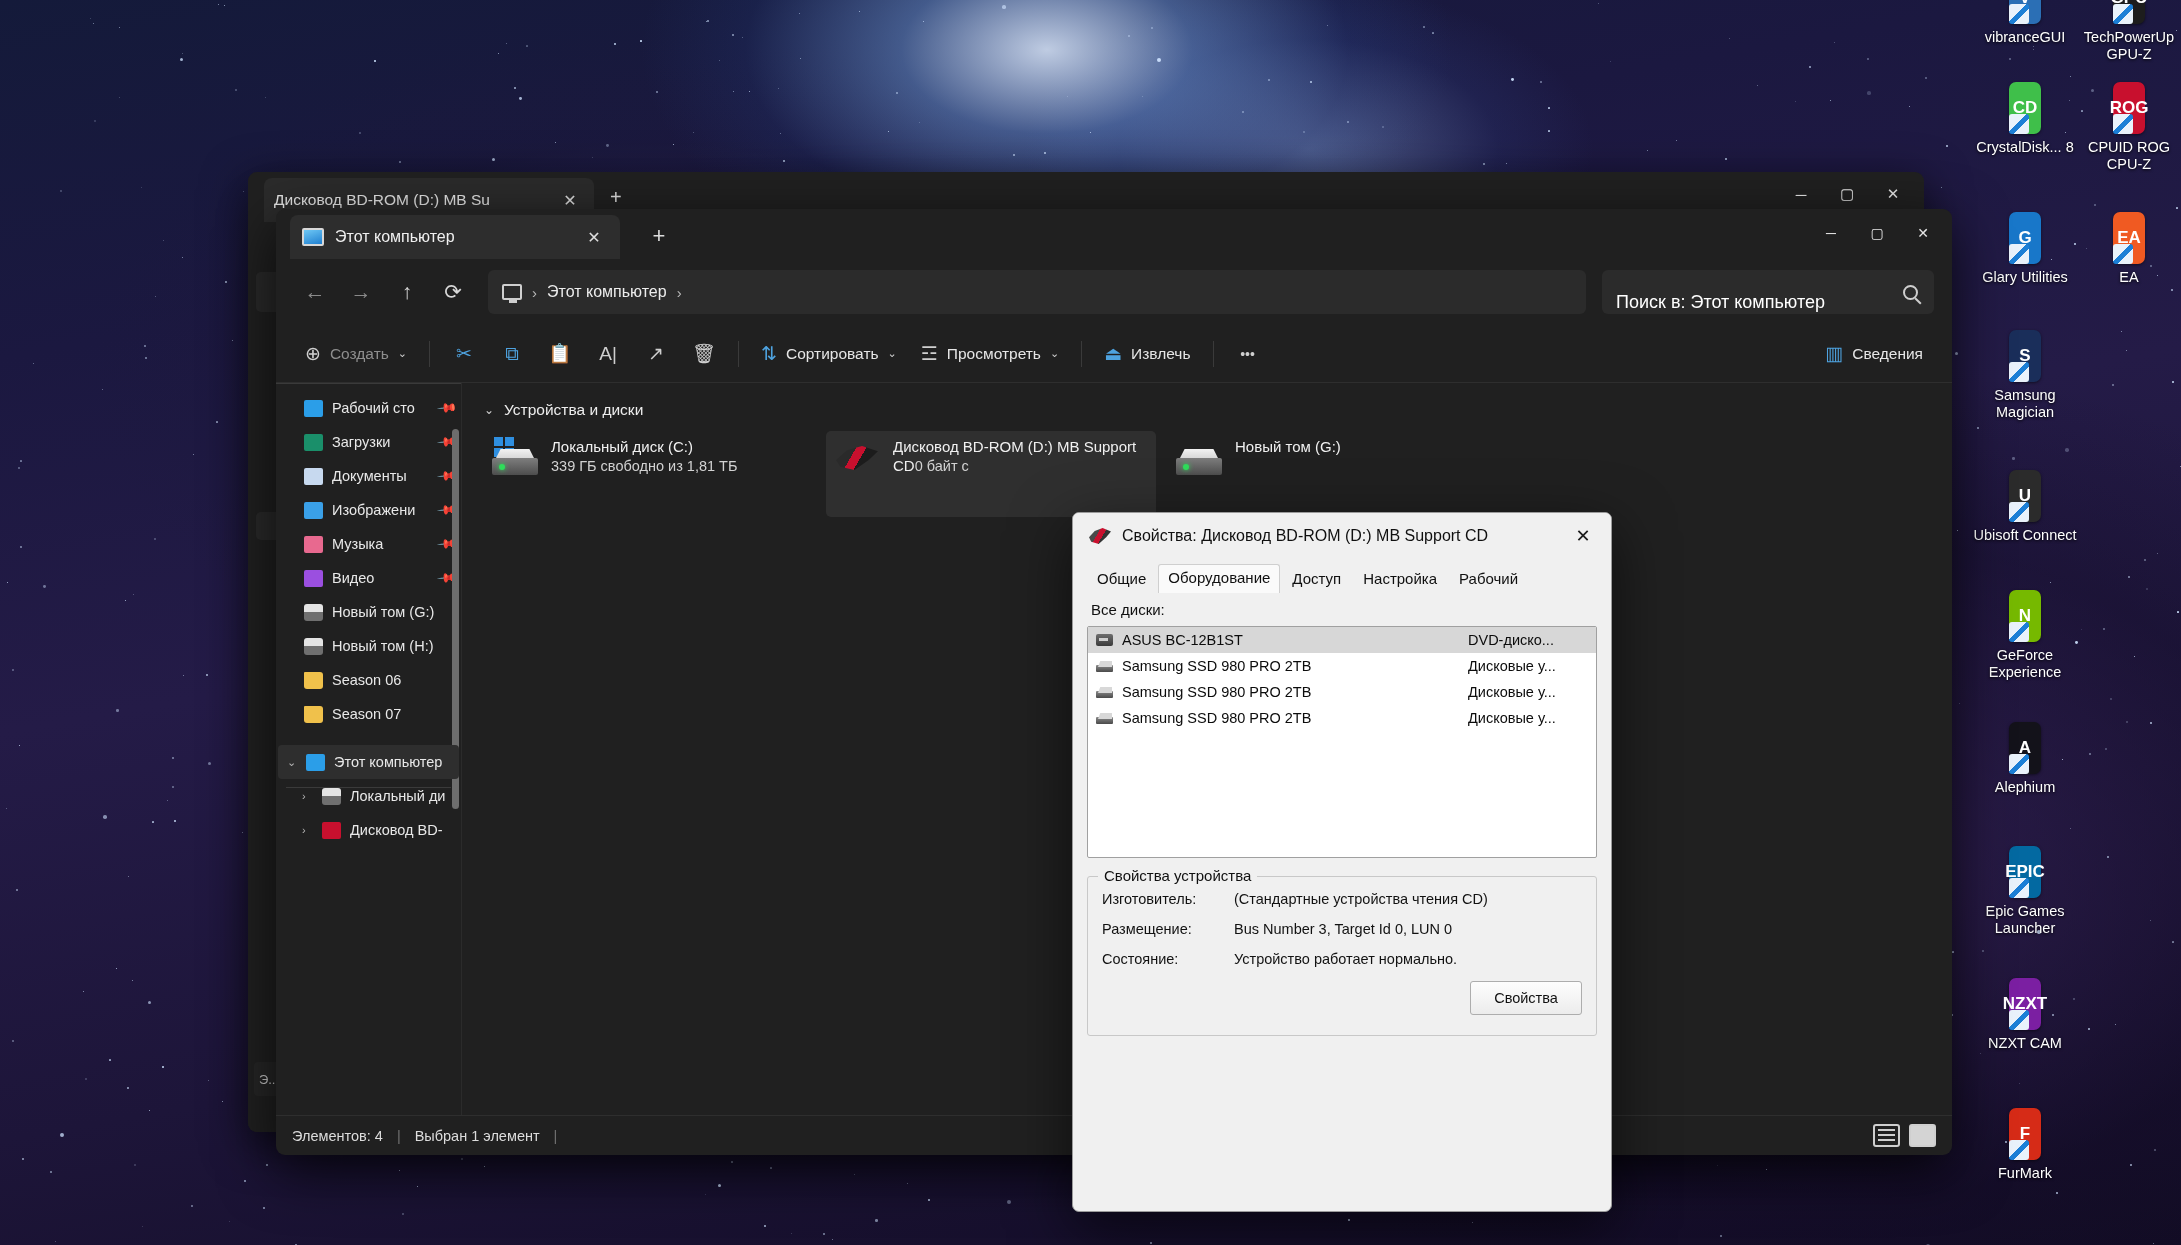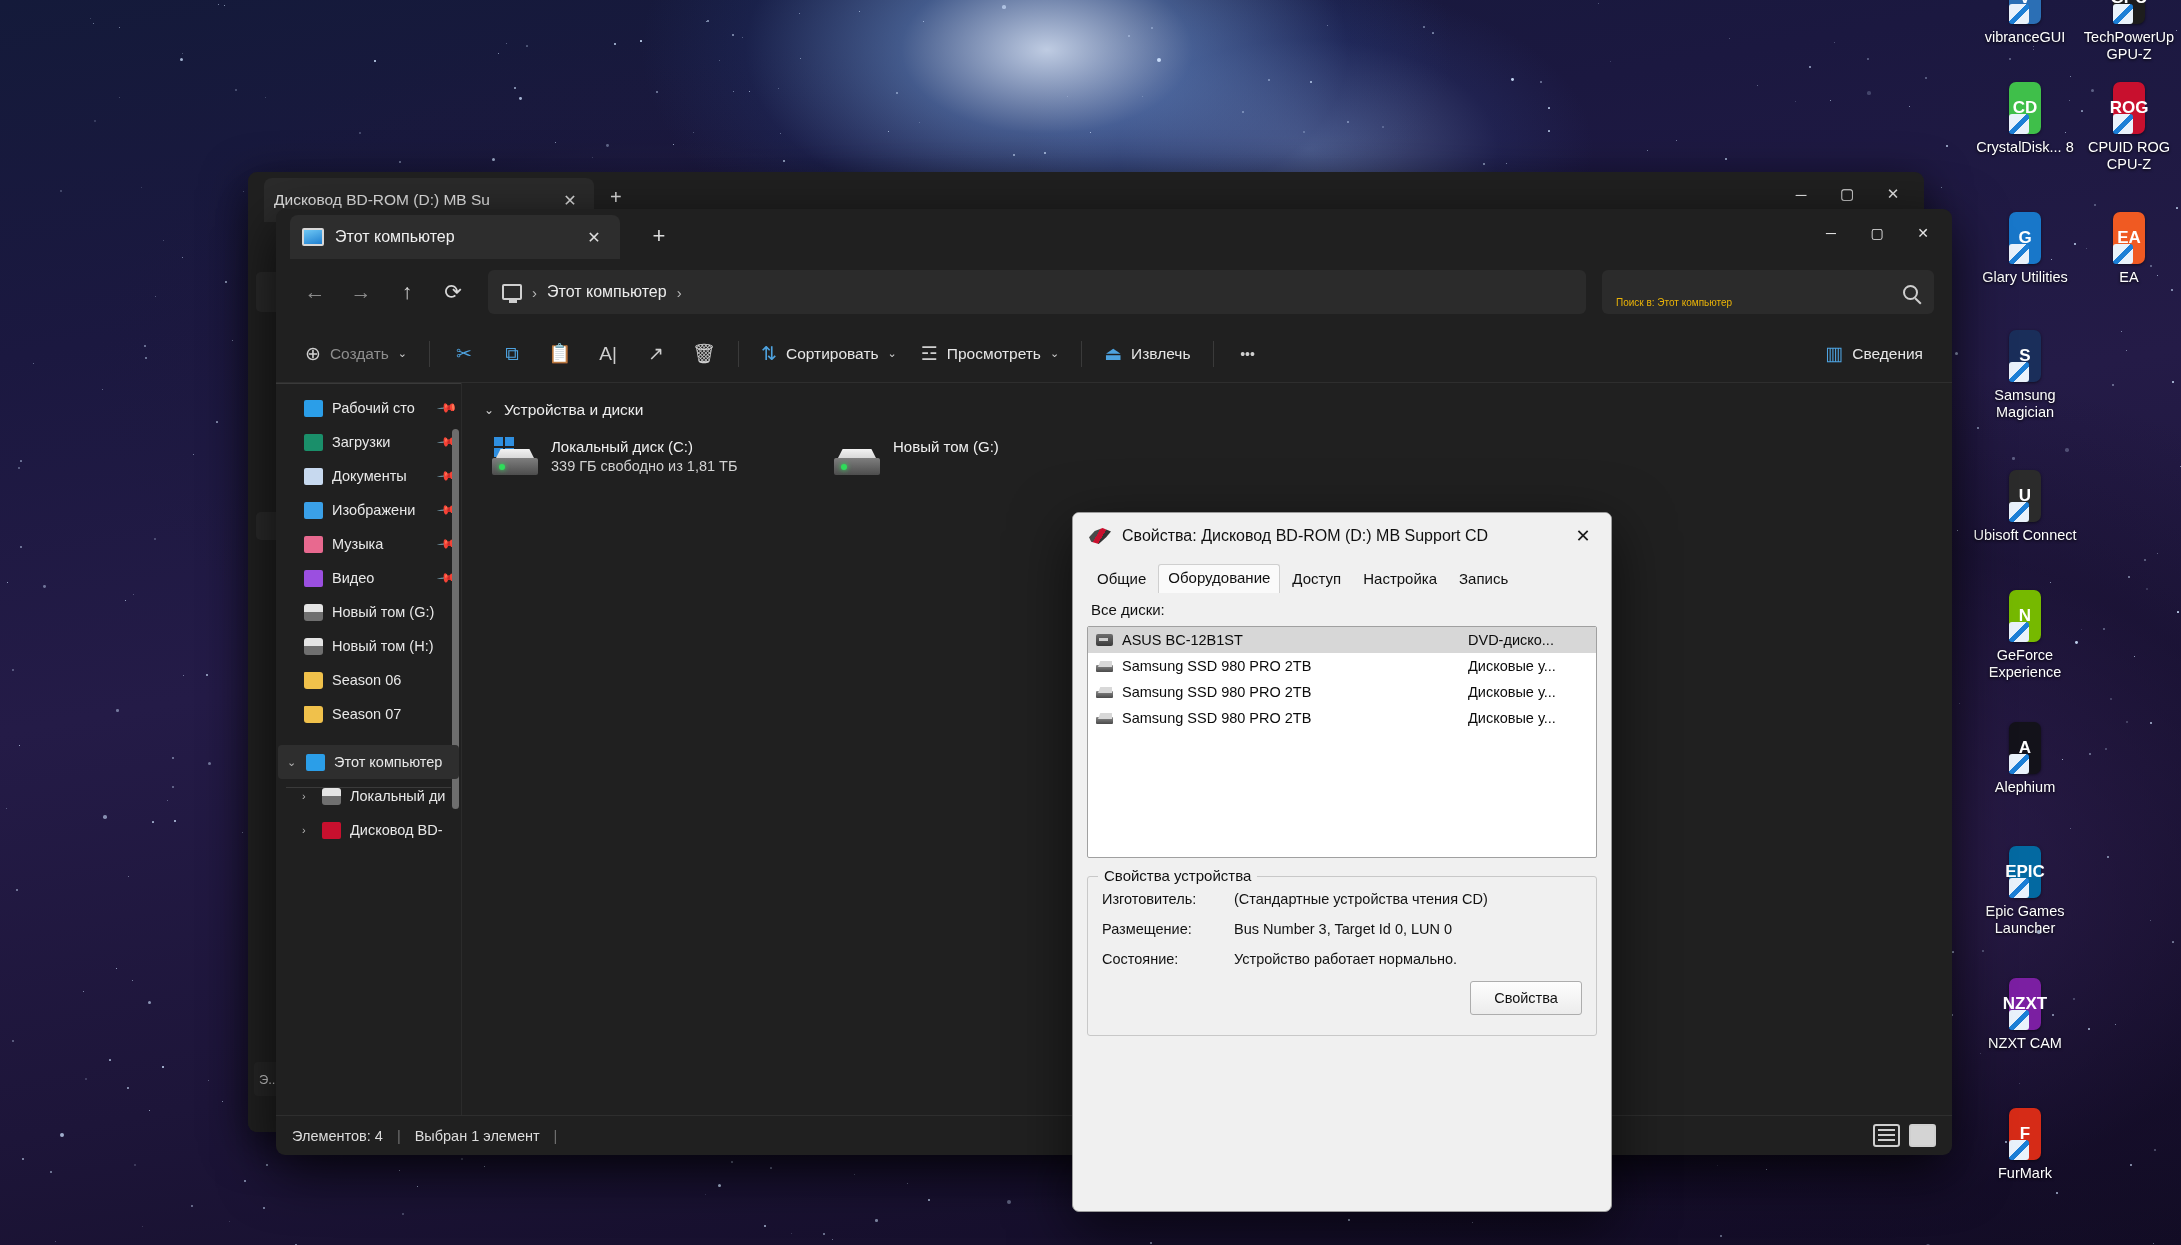--- a/index.html
+++ b/index.html
@@ -125,21 +125,21 @@
     width: 20px; height: 16px; border: 2px solid #cfcfcf; border-radius: 2px; flex: none;
     position: relative;
   }
   .addr-mon::after { content:""; position:absolute; left:5px; bottom:-5px; width:8px; height:3px; background:#cfcfcf; }
   .chev { color: #b9b9b9; font-size: 15px; }
   #addr-crumb { font-size: 16px; color: #ededed; }
   #searchbox {
     width: 332px; height: 44px; margin-left: 12px; background: #2b2b2b; border-radius: 6px;
     display: flex; align-items: center; padding: 0 14px;
   }
-  #searchbox .sval { flex: 1; font-size: 10px; color: #eab308; margin-top: 20px; }
+  #searchbox .sval { flex: 1; font-size: 18px; color: #ffffff; margin-top: 20px; }
   .magn {
     width: 15px; height: 15px; border: 2px solid #cfcfcf; border-radius: 50%;
     position: relative; flex: none; margin-right: 2px;
   }
   .magn::after { content:""; position:absolute; right:-6px; bottom:-4px; width:8px; height:2px;
                  background:#cfcfcf; transform: rotate(45deg); }
 
   
   #fg-cmdbar { height: 58px; flex: none; display: flex; align-items: center; padding: 0 18px; gap: 2px;
                border-bottom: 1px solid #2e2e2e; }
@@ -1201,20 +1201,24 @@
                 <b></b>
                 <b></b>
                 <b></b>
               </span>
               <span class="top"></span>
               <span class="base"></span>
               <span class="led"></span>
             </span>
             <span class="tinfo"><span class="tname">Локальный диск (C:)</span><span class="bar"><i style="width:82%"></i></span><span class="tsub">339 ГБ свободно из 1,81 ТБ</span></span>
           </div>
+          <div class="tile sel" style="height: 86px;">
+            <span class="rog"></span>
+            <span class="tinfo"><span class="tname">Дисковод BD-ROM (D:) MB Support CD</span><span class="tsub">0 байт с</span></span>
+          </div>
           <div class="tile">
             <span class="drv">
               <span class="top"></span>
               <span class="base"></span>
               <span class="led"></span>
             </span>
             <span class="tinfo"><span class="tname">Новый том (G:)</span><span class="bar"><i style="width:22%"></i></span></span>
           </div>
         </div>
     </div>
@@ -1237,21 +1241,21 @@
     <span class="rogsm"></span>
     <span class="dtxt">Свойства: Дисковод BD-ROM (D:) MB Support CD</span>
     <span id="dlg-close">✕</span>
   </div>
 
   <div id="dlg-tabs">
       <div class="dtab">Общие</div>
       <div class="dtab active">Оборудование</div>
       <div class="dtab">Доступ</div>
       <div class="dtab">Настройка</div>
-      <div class="dtab">Запись</div>
+      <div class="dtab">Рабочий</div>
     </div>
 
   <div id="dlg-pane">
     <div id="lbl-alldisks">Все диски:</div>
 
     <div id="devlist">
       <div id="devrows">
           <div class="devrow sel">
             <span class="rc1">
               <span class="devico opt"></span>

